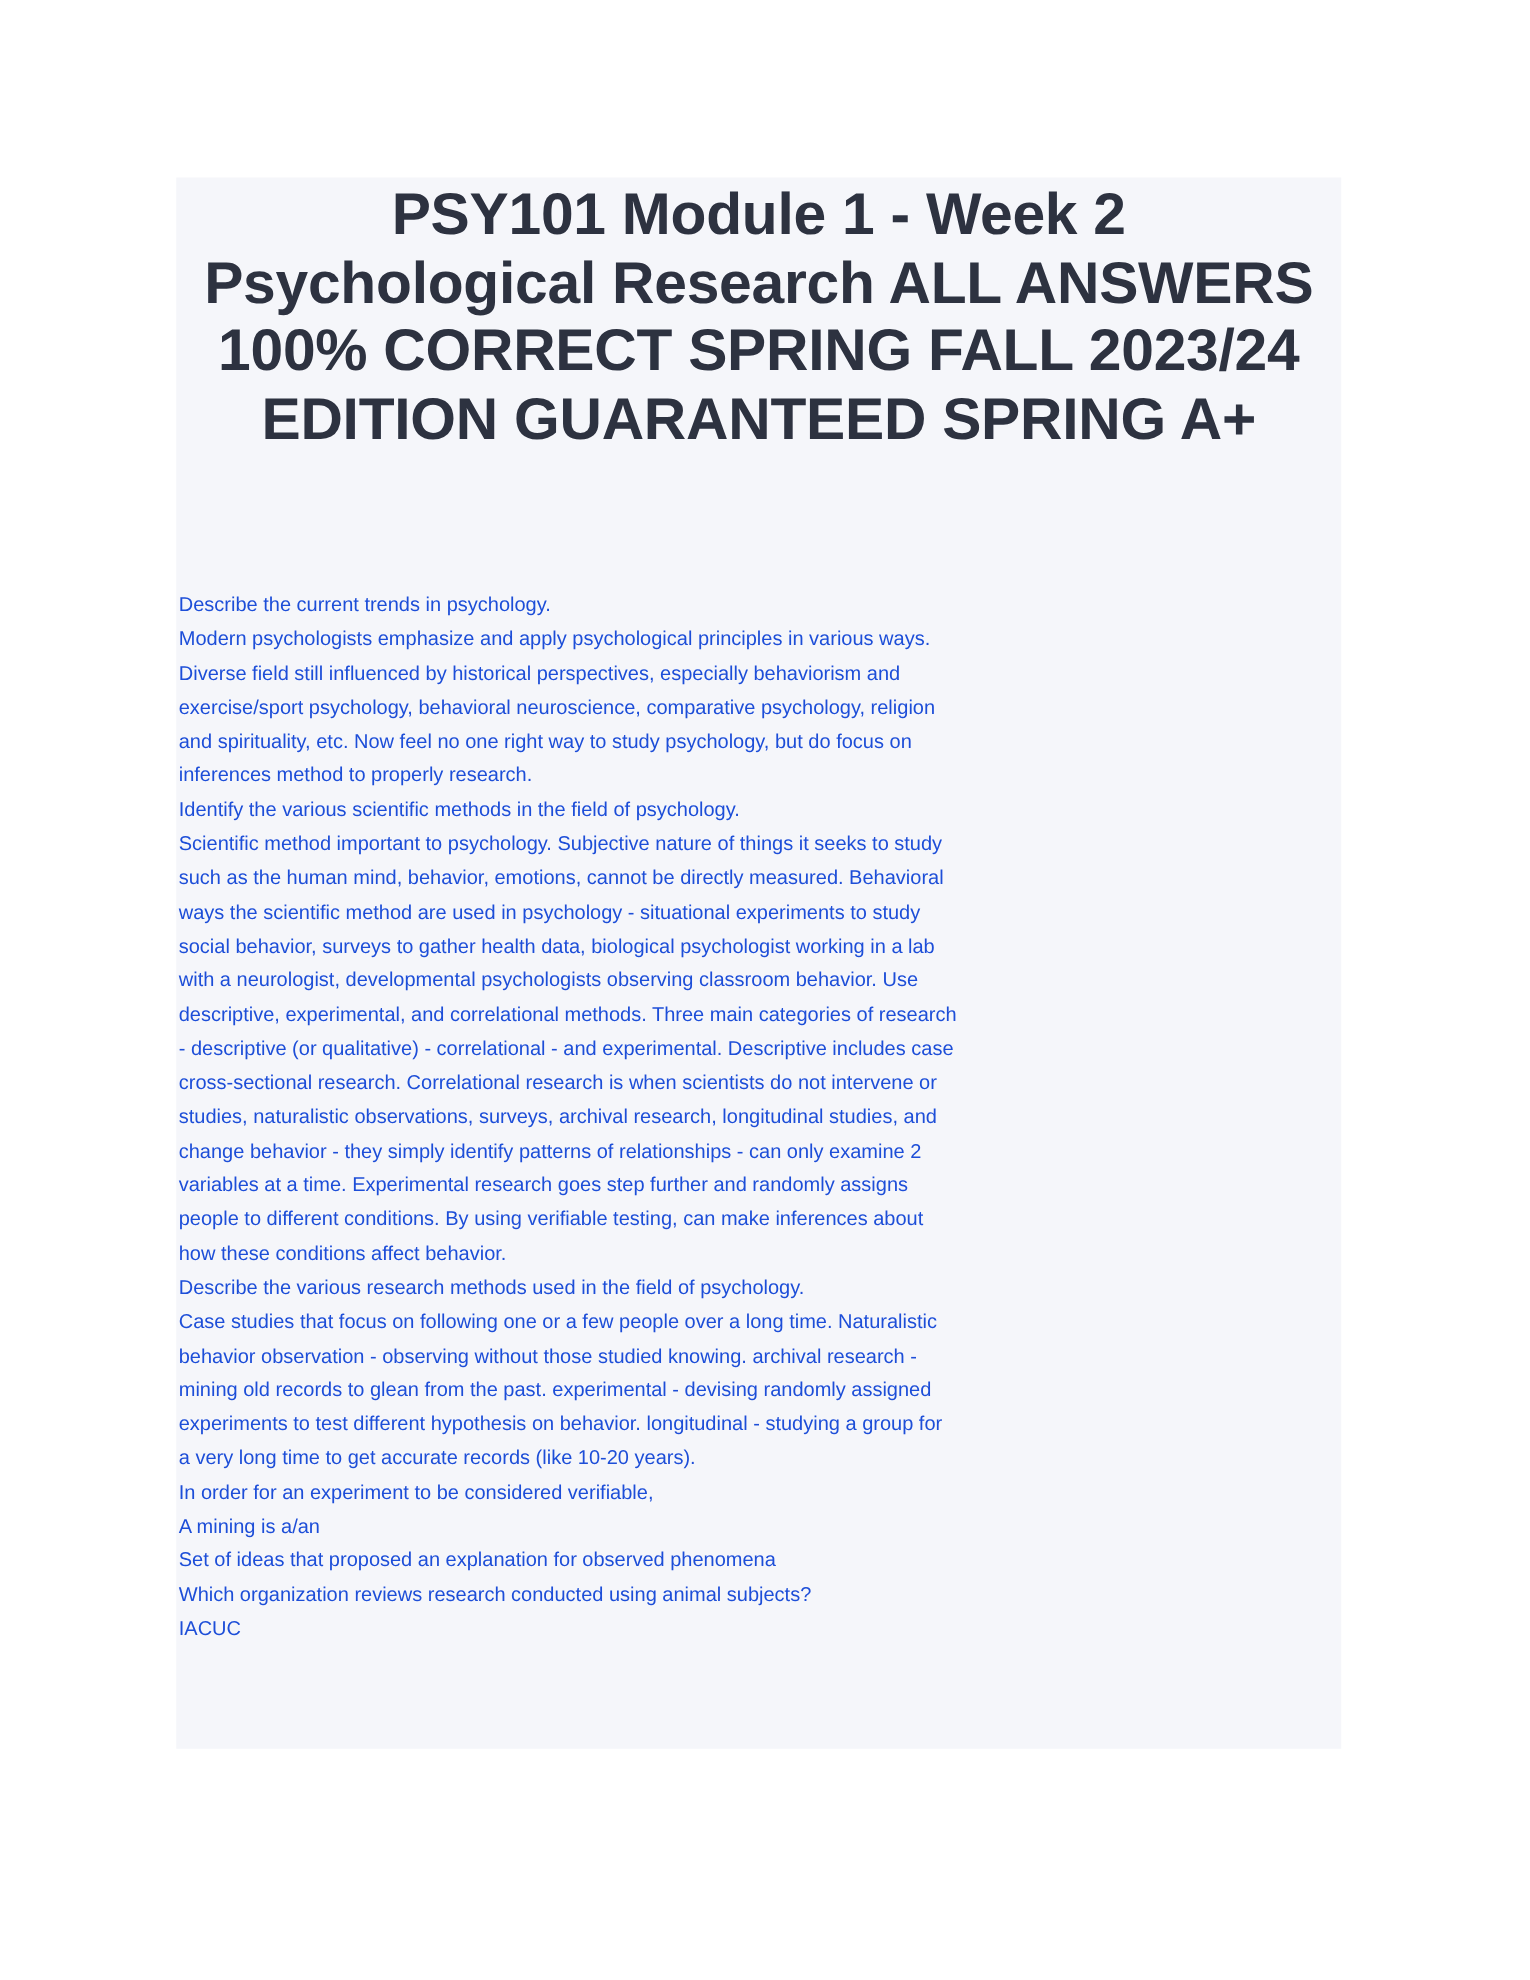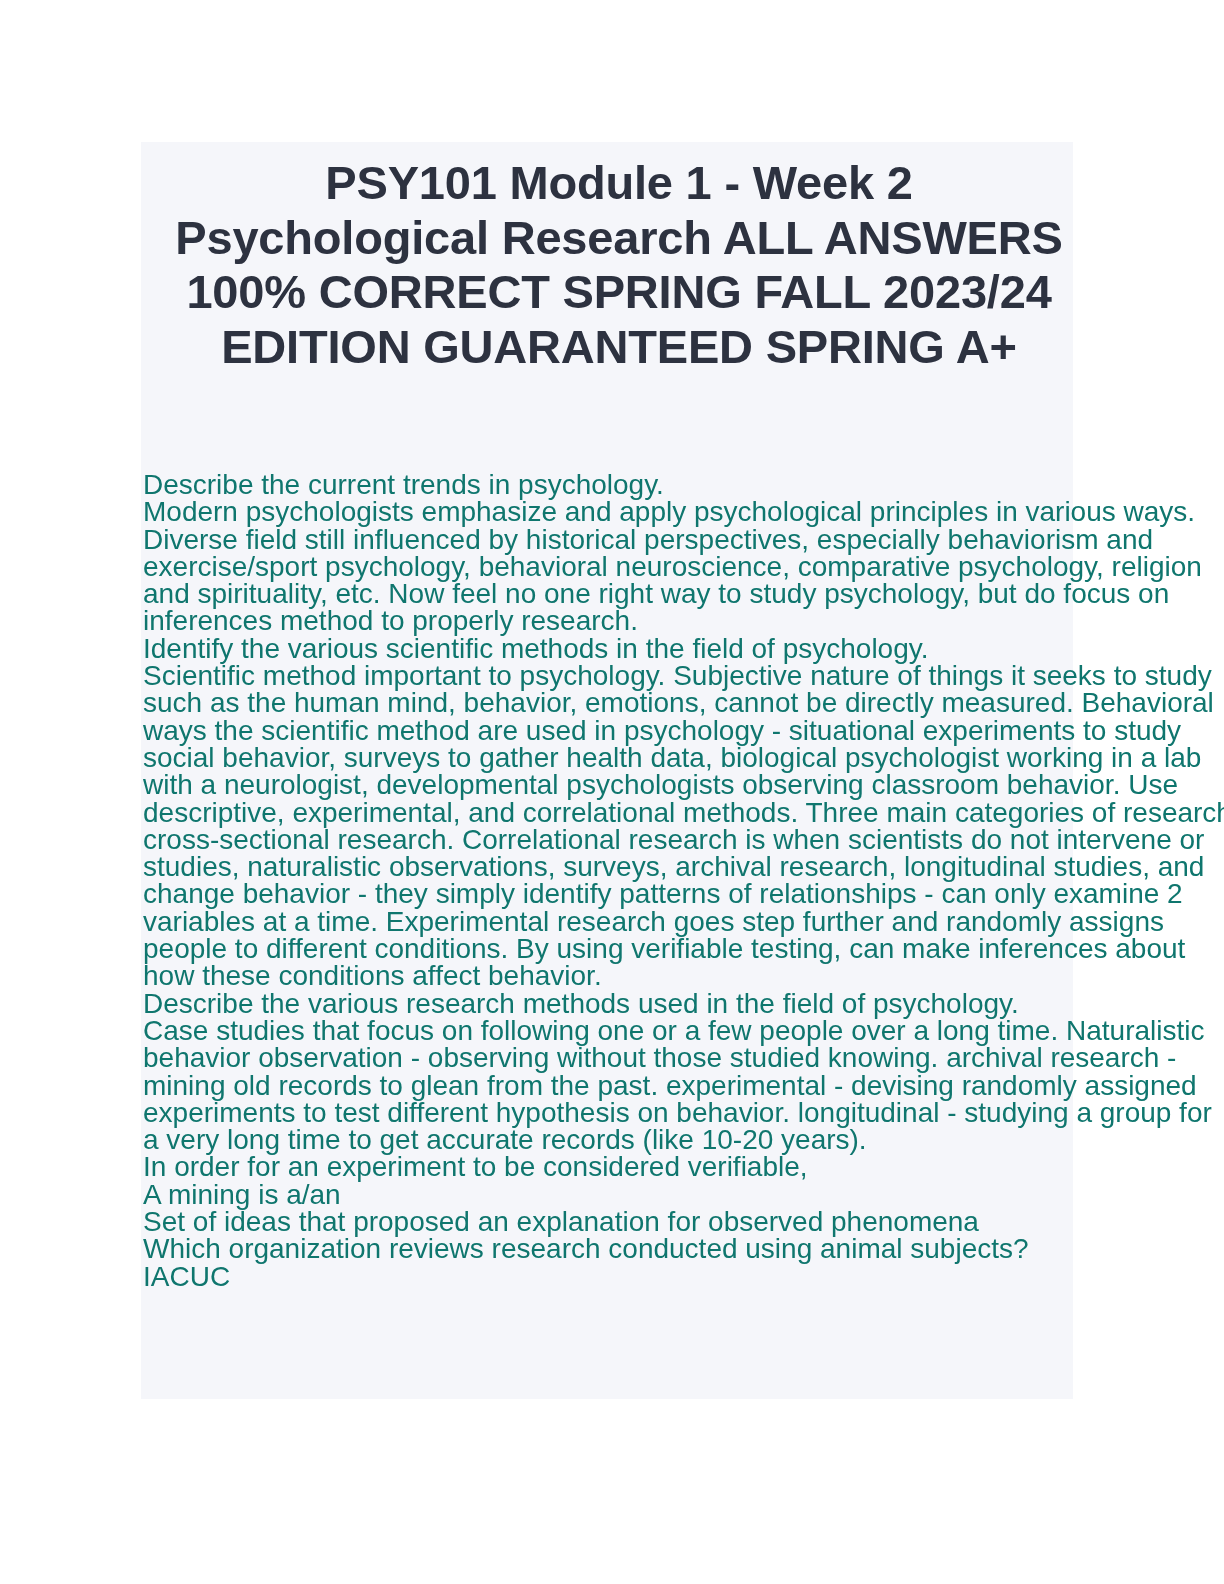--- a/index.html
+++ b/index.html
@@ -19,39 +19,39 @@
       top: 142px;
       width: 932px;
       height: 1257px;
       background: #f5f6fa;
     }
     .doc-title {
       position: absolute;
       left: 0;
       top: 144px;
       width: 932px;
-      margin: 12px;
+      margin: 0;
       text-align: center;
       font-family: "Liberation Sans", sans-serif;
       font-weight: bold;
       font-size: 47px;
       line-height: 54.5px;
       color: #2d3240;
       letter-spacing: -0.2px;
     }
     .doc-title span { display: block; }
     .doc-body {
       position: absolute;
       left: 143px;
       top: 471px;
       width: 940px;
       font-family: "Liberation Sans", sans-serif;
-      font-size: 28px;
+      font-size: 16px;
       line-height: 27.3px;
-      color: #0f766e;
+      color: #1d4ed8;
     }
     .doc-body .line {
       display: block;
       white-space: nowrap;
     }
   </style>
 </head>
 <body>
 
 <div class="page-box">
@@ -78,20 +78,21 @@
 
   <div>
     <span class="line">Identify the various scientific methods in the field of psychology.</span>
     <div>
       <span class="line">Scientific method important to psychology. Subjective nature of things it seeks to study</span>
       <span class="line">such as the human mind, behavior, emotions, cannot be directly measured. Behavioral</span>
       <span class="line">ways the scientific method are used in psychology - situational experiments to study</span>
       <span class="line">social behavior, surveys to gather health data, biological psychologist working in a lab</span>
       <span class="line">with a neurologist, developmental psychologists observing classroom behavior. Use</span>
       <span class="line">descriptive, experimental, and correlational methods. Three main categories of research</span>
+      <span class="line">- descriptive (or qualitative) - correlational - and experimental. Descriptive includes case</span>
       <span class="line">cross-sectional research. Correlational research is when scientists do not intervene or</span>
       <span class="line">studies, naturalistic observations, surveys, archival research, longitudinal studies, and</span>
       <span class="line">change behavior - they simply identify patterns of relationships - can only examine 2</span>
       <span class="line">variables at a time. Experimental research goes step further and randomly assigns</span>
       <span class="line">people to different conditions. By using verifiable testing, can make inferences about</span>
       <span class="line">how these conditions affect behavior.</span>
     </div>
   </div>
 
   <div>

